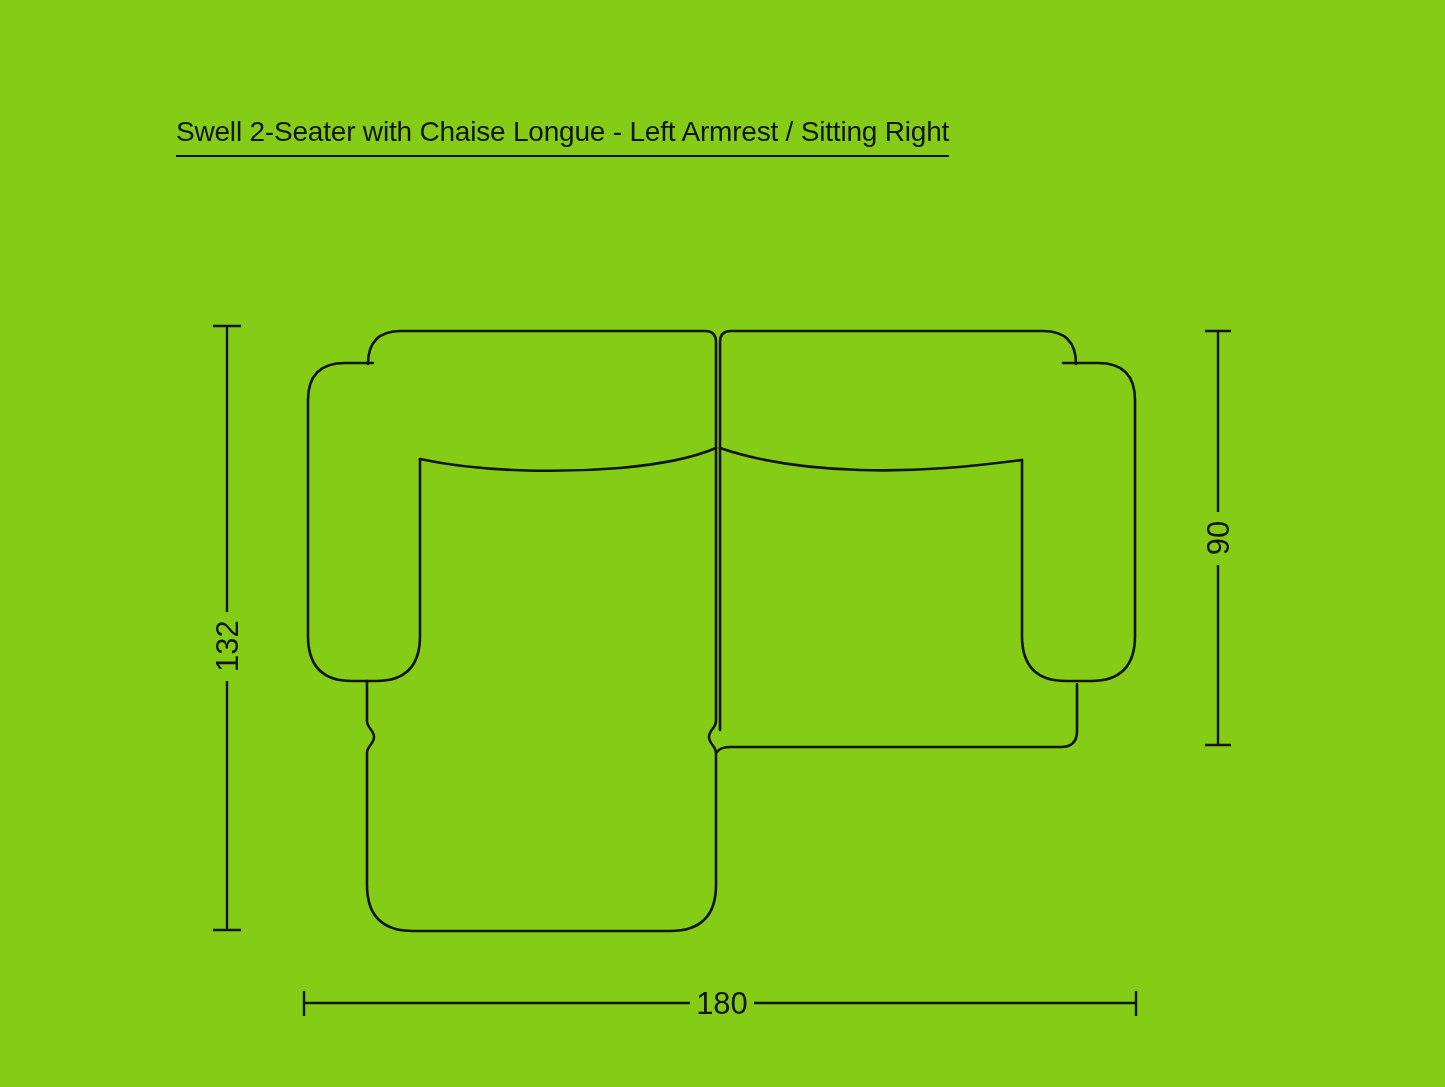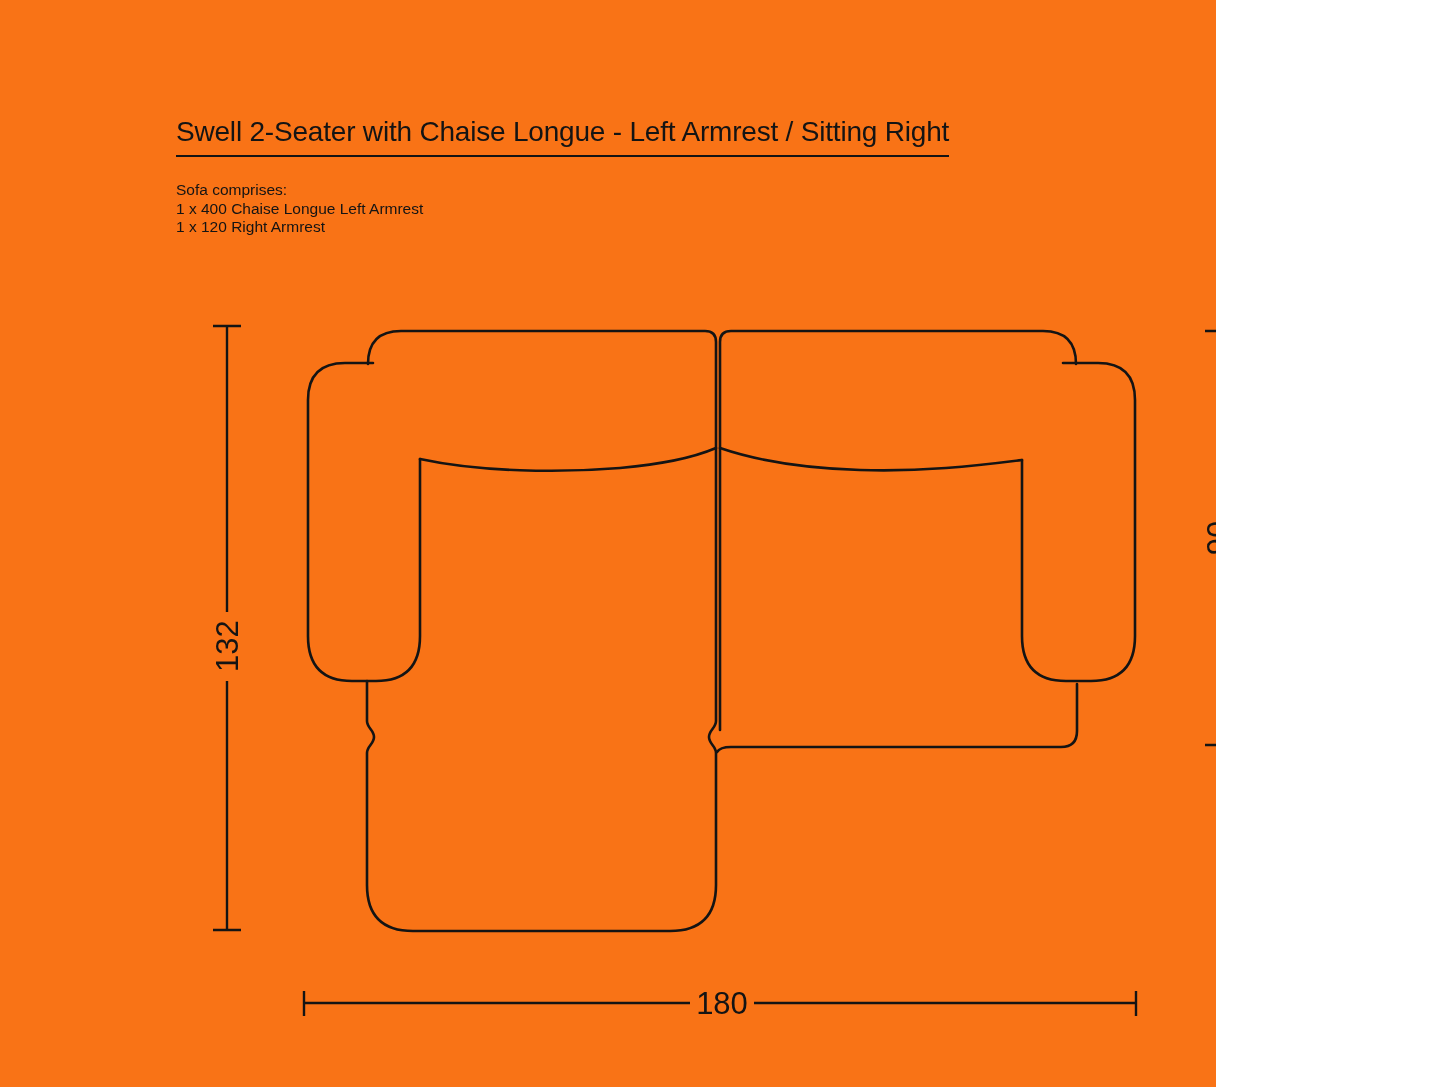--- a/index.html
+++ b/index.html
@@ -1,19 +1,19 @@
 <!DOCTYPE html>
 <html><head>
 <meta charset="utf-8">
 <style>
   html,body{margin:0;padding:0;background:#ffffff;}
   .page{
     position:relative;
-    width:1216px;height:1087px;
-    background:#f97316;
+    width:1445px;height:1087px;
+    background:#84cc16;
     font-family:"Liberation Sans", sans-serif;
     color:#141414;
     overflow:hidden;
   }
   .title{
     position:absolute;
     left:176px;top:116px;
     font-size:28px;
     font-weight:400;
     letter-spacing:-0.2px;
@@ -55,25 +55,20 @@
     font-weight:400;
   }
 </style>
 </head>
 <body>
 
 <div class="page">
 
   <div class="title">Swell 2-Seater with Chaise Longue - Left Armrest / Sitting Right</div>
 
-  <div class="comprises">
-    <div>Sofa comprises:</div>
-    <div>1 x 400 Chaise Longue Left Armrest</div>
-    <div>1 x 120 Right Armrest</div>
-  </div>
 
   <svg class="diagram-svg" viewBox="0 0 1445 1087">
 
     <g>
 
       <path class="outline" d="
         M 368,364
         Q 368,331 401,331
         L 705,331
         Q 716,331 716,342

